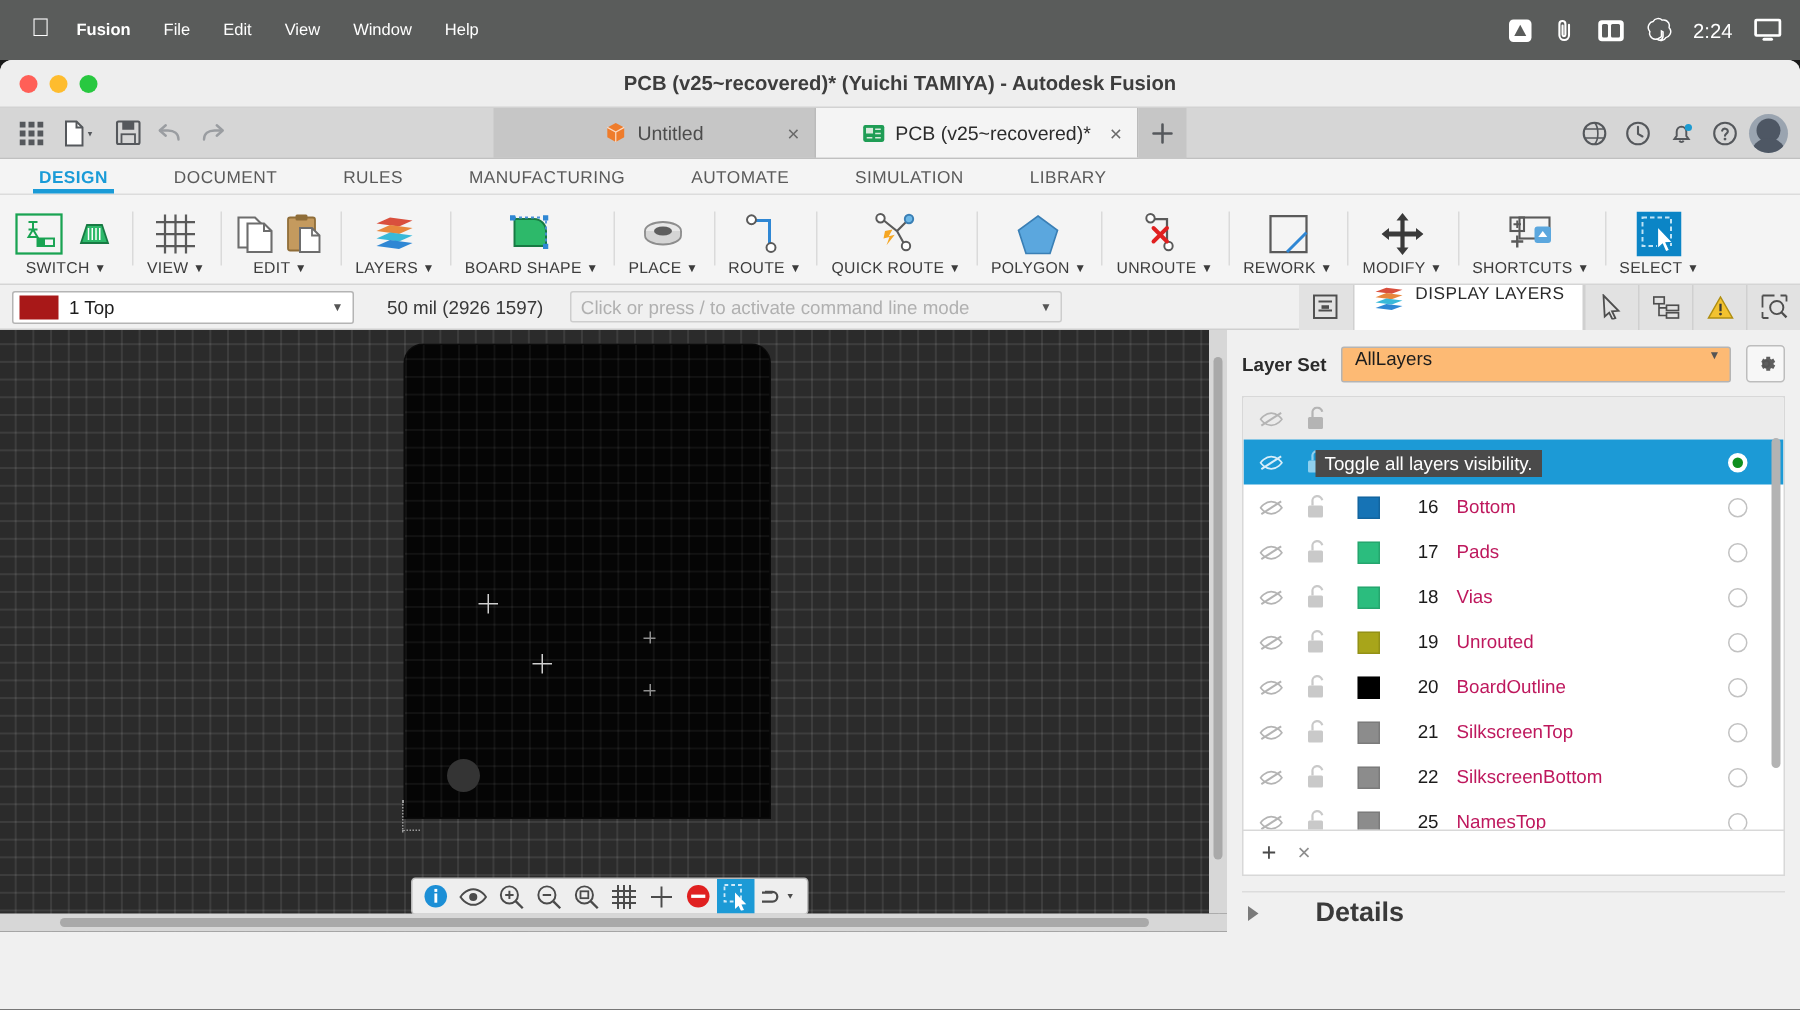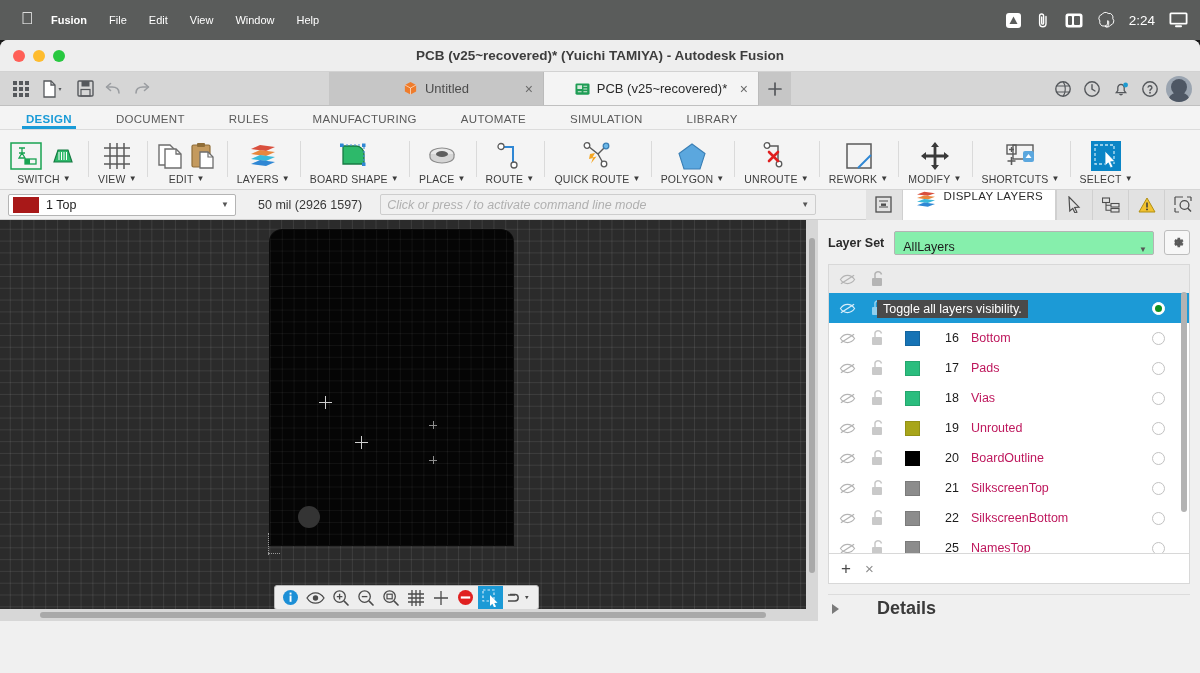--- a/index.html
+++ b/index.html
@@ -129,23 +129,23 @@
   .layer-select {
     margin-left: 8px; width: 228px; height: 22px; background:#fff;
     border: 1px solid #b4b4b4; border-radius: 2px;
     display: flex; align-items: center; padding: 0 4px; gap: 7px; position: relative;
   }
   .layer-swatch { width: 26px; height: 16px; background: #a81818; }
   .layer-name { font-size: 12.5px; color: #1c1c1c; }
   .sel-caret { position:absolute; right: 6px; font-size: 8px; color:#555; }
   .grid-info { font-size: 12.5px; color: #383838; margin-left: 22px; white-space: nowrap; }
   .cmdline {
-    margin-left: 18px; width: 436px; height: 21px; background: #f0f0f0;
+    margin-left: 18px; width: 328px; height: 21px; background: #f0f0f0;
     border: 1px solid #cdcdcd; border-radius: 2px; display:flex; align-items:center;
-    padding: 0 6px; position: relative; font-style: italic;
+    padding: 0 6px; position: relative;
   }
   .cmdline .ph { font-size: 12.5px; color: #b0b0b0; }
 
   .opt-right { margin-left: auto; display: flex; align-items: stretch; height: 30px; }
   .optbtn {
     width: 36px; display: flex; align-items: center; justify-content: center;
     background: #e2e2e2; border-left: 1px solid #d0d0d0; color: #4e4e4e;
   }
   .optbtn.first { border-left: none; }
   .displaytab {
@@ -218,22 +218,22 @@
   .vscroll-thumb {
     position: absolute; left: 3px; top: 18px; width: 6px; height: 335px;
     background: #a9a9a9; border-radius: 3px;
   }
 
   
   .rpanel { width: 382px; height: 401px; background: #f0f0f0; padding: 10px 10px 0 10px; }
   .layerset-row { display: flex; align-items: center; gap: 10px; }
   .layerset-label { font-size: 12.5px; color: #2b2b2b; font-weight: 600; }
   .layerset-combo {
-    flex: 1; height: 24px; background: #86efac; border: 1px solid #b4b4b4; border-radius: 2px;
-    display: flex; align-items: flex-end; padding: 0 8px; position: relative; font-size: 12.5px; color:#1c1c1c;
+    flex: 1; height: 24px; background: #fdba74; border: 1px solid #b4b4b4; border-radius: 2px;
+    display: flex; align-items: flex-start; padding: 0 8px; position: relative; font-size: 12.5px; color:#1c1c1c;
   }
   .gear-btn {
     width: 26px; height: 25px; border: 1px solid #bdbdbd; border-radius: 3px; background: #f7f7f7;
     display:flex; align-items:center; justify-content:center; color:#555;
   }
   .layerlist {
     margin-top: 9px; height: 290px; background: #fff; border: 1px solid #d8d8d8;
     position: relative; overflow: hidden;
   }
   .lrow {

